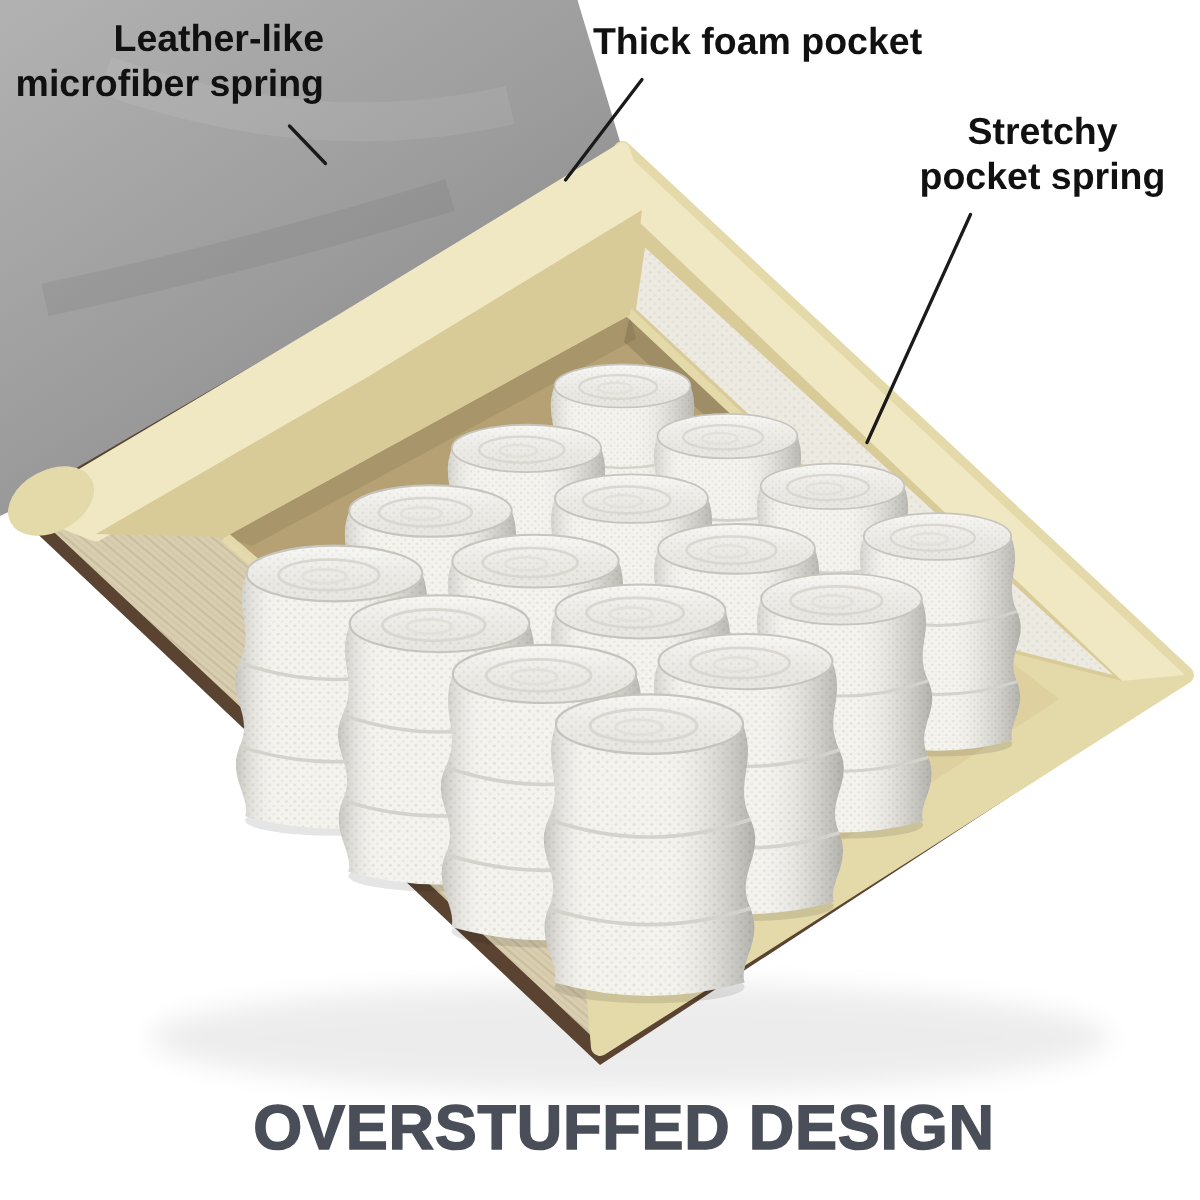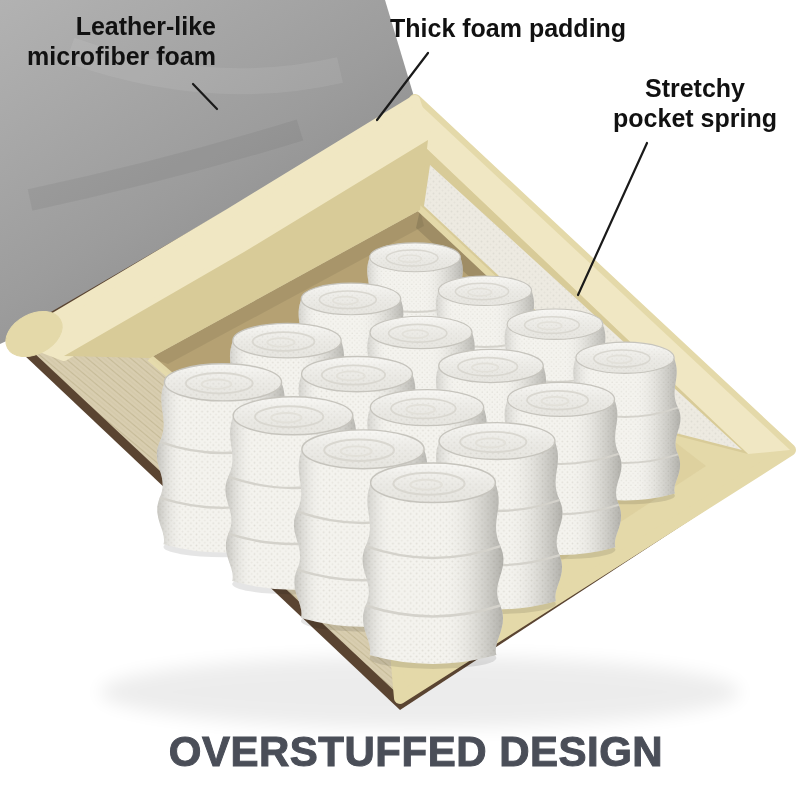--- a/index.html
+++ b/index.html
@@ -144,25 +144,25 @@
 
     <g stroke="var(--callout-line,#1a1a1a)" stroke-width="2.2" stroke-linecap="round">
       <line x1="193" y1="84" x2="217" y2="109"></line>
       <line x1="428" y1="53" x2="377" y2="120"></line>
       <line x1="647" y1="143" x2="578" y2="295"></line>
     </g>
   </svg>
 
   <div class="label label-cloth">
     <span class="ln">Leather-like</span>
-    <span class="ln">microfiber foam</span>
+    <span class="ln">microfiber spring</span>
   </div>
 
   <div class="label label-foam">
-    <span class="ln">Thick foam padding</span>
+    <span class="ln">Thick foam pocket</span>
   </div>
 
   <div class="label label-spring">
     <span class="ln">Stretchy</span>
     <span class="ln">pocket spring</span>
   </div>
 
   <div class="title">OVERSTUFFED DESIGN</div>
 
 </div>

